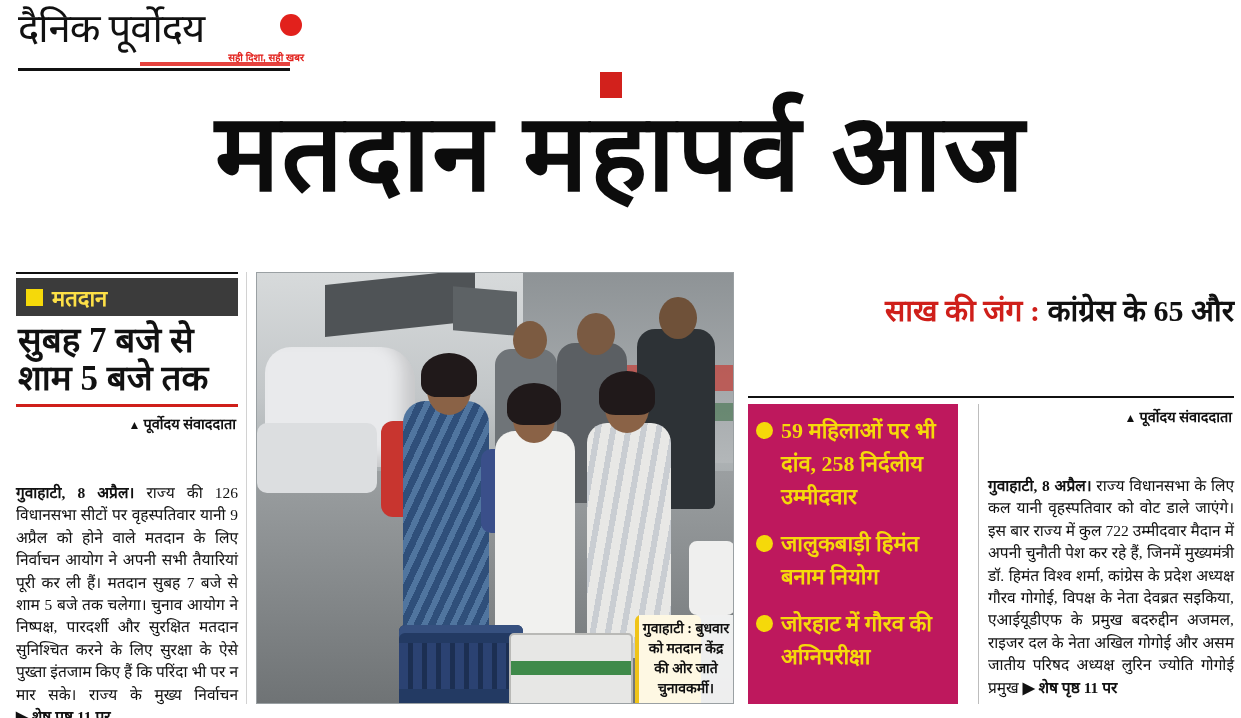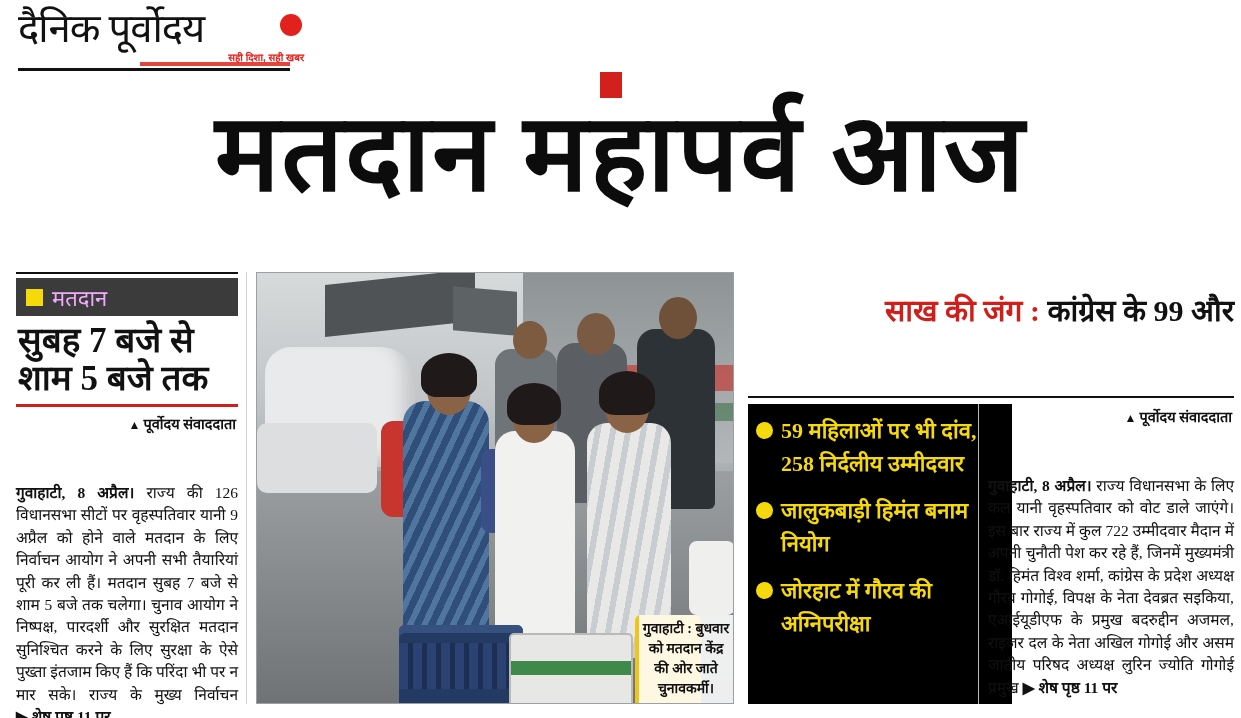--- a/index.html
+++ b/index.html
@@ -122,23 +122,23 @@
     padding-left: 10px;
     box-sizing: border-box;
   }
   .votebar .sq {
     width: 17px;
     height: 17px;
     background: #f5d90a;
     margin-right: 9px;
   }
   .votebar .lbl {
-    color: #f0abfc;
-    font-family: "Liberation Serif", serif;
-    font-weight: normal;
+    color: #fde047;
+    font-family: "Liberation Serif", serif;
+    font-weight: bold;
     font-size: 22px;
   }
   .time-block {
     font-family: "Liberation Serif", serif;
     font-weight: bold;
     font-size: 35px;
     line-height: 38px;
     color: #111;
     padding: 6px 0 4px 2px;
   }
@@ -368,22 +368,22 @@
     top: 396px;
     width: 486px;
     height: 2px;
     background: #111;
   }
 
   .bullets {
     position: absolute;
     left: 748px;
     top: 404px;
-    width: 264px;
-    background: #000000;
+    width: 210px;
+    background: #be185d;
     color: #f5d90a;
     box-sizing: border-box;
     padding: 10px 8px 12px 8px;
     height: 300px;
   }
   .bullet {
     display: flex;
     align-items: flex-start;
     margin-bottom: 14px;
   }
@@ -506,21 +506,21 @@
     </div>
   <div class="evm2">
       <div class="band"></div>
     </div>
 
   <div class="photo-caption">गुवाहाटी : बुधवार को मतदान केंद्र की ओर जाते चुनावकर्मी।</div>
 </div>
 
 <div class="right-head">
   <span class="red">साख की जंग :</span>
-  <span>कांग्रेस के 99 और</span><br>
+  <span>कांग्रेस के 65 और</span><br>
 </div>
 <div class="right-rule"></div>
 
 <div class="bullets">
   <div class="bullet">
     <span class="dot"></span>
     <span class="txt">59 महिलाओं पर भी दांव, 258 निर्दलीय उम्मीदवार</span>
   </div>
   <div class="bullet">
     <span class="dot"></span>

